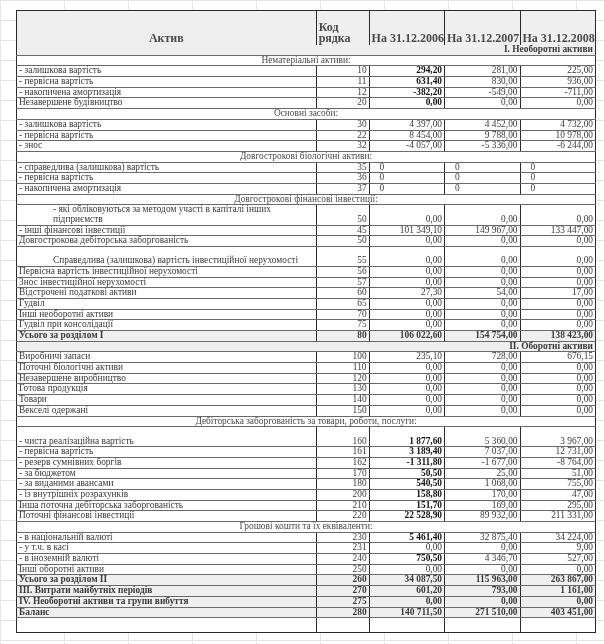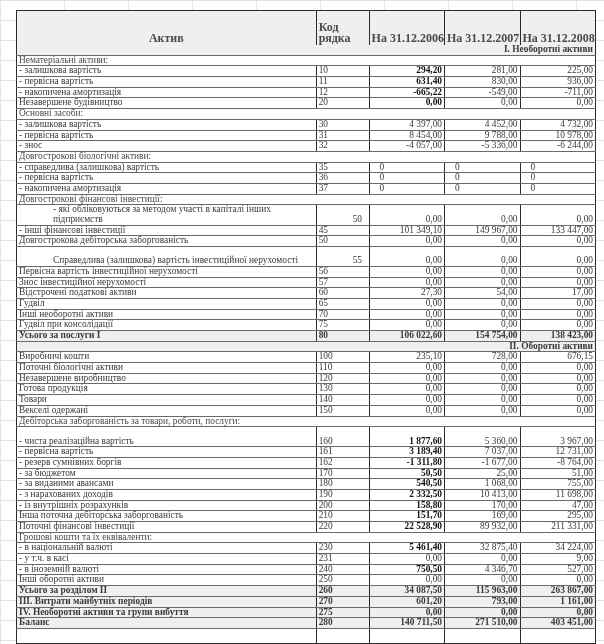--- a/index.html
+++ b/index.html
@@ -28,26 +28,26 @@
   thead th {
     background: #efefef; font-weight: bold; color: #4a4a4a;
     height: 33px; vertical-align: bottom; padding-bottom: 1px;
     border-left: 1px solid #2a2a2a; border-right: 1px solid #2a2a2a;
     font-size: 12px;
   }
   thead th.name { text-align: center; }
   thead th.code { text-align: left; white-space: normal; line-height: 11px; }
   thead th.v { text-align: center; }
   tbody td { height: 9.7px; border-bottom: 1px solid #6a6a6a; }
-  tbody td.code { text-align: left; border-left: 1px solid #2a2a2a; }
+  tbody td.code { text-align: right; border-left: 1px solid #2a2a2a; }
   tbody td.v { text-align: right; border-left: 1px solid #2a2a2a; }
   tbody td.v.zero { text-align: left; padding-left: 10px; }
   tbody td.bold-v { font-weight: bold; color: #111; margin-top: 19px; }
   tr.section td { background: #efefef; font-weight: bold; color: #3a3a3a; text-align: right; }
-  tr.group td { color: #4a4a4a; }
+  tr.group td { color: #4a4a4a; text-align: center; }
   tr.total td { background: #efefef; font-weight: bold; color: #3a3a3a; }
   tr.tall td { height: 19px; vertical-align: bottom; padding-left: 36px; }
   tr.tall td.name { white-space: normal; line-height: 9.6px; }
   tr.tall-pad td { height: 19px; vertical-align: bottom; }
   tr.blank td { height: 14px; border-bottom: none; }
 </style>
 </head>
 <body>
 
 <div class="sheet">
@@ -85,21 +85,21 @@
         <tr class="item">
           <td class="name">- первісна вартість</td>
           <td class="code">11</td>
           <td class="v bold-v">631,40</td>
           <td class="v">830,00</td>
           <td class="v">936,00</td>
         </tr>
         <tr class="item">
           <td class="name">- накопичена амортизація</td>
           <td class="code">12</td>
-          <td class="v bold-v">-665,22</td>
+          <td class="v bold-v">-382,20</td>
           <td class="v">-549,00</td>
           <td class="v">-711,00</td>
         </tr>
         <tr class="item">
           <td class="name">Незавершене будівництво</td>
           <td class="code">20</td>
           <td class="v bold-v">0,00</td>
           <td class="v">0,00</td>
           <td class="v">0,00</td>
         </tr>
@@ -108,21 +108,21 @@
         </tr>
         <tr class="item">
           <td class="name">- залишкова вартість</td>
           <td class="code">30</td>
           <td class="v">4 397,00</td>
           <td class="v">4 452,00</td>
           <td class="v">4 732,00</td>
         </tr>
         <tr class="item">
           <td class="name">- первісна вартість</td>
-          <td class="code">31</td>
+          <td class="code">22</td>
           <td class="v">8 454,00</td>
           <td class="v">9 788,00</td>
           <td class="v">10 978,00</td>
         </tr>
         <tr class="item">
           <td class="name">- знос</td>
           <td class="code">32</td>
           <td class="v">-4 057,00</td>
           <td class="v">-5 336,00</td>
           <td class="v">-6 244,00</td>
@@ -218,31 +218,31 @@
           <td class="v">0,00</td>
         </tr>
         <tr class="item">
           <td class="name">Гудвіл при консолідації</td>
           <td class="code">75</td>
           <td class="v">0,00</td>
           <td class="v">0,00</td>
           <td class="v">0,00</td>
         </tr>
         <tr class="total">
-          <td class="name">Усього за послуги I</td>
+          <td class="name">Усього за розділом I</td>
           <td class="code">80</td>
           <td class="v">106 022,60</td>
           <td class="v">154 754,00</td>
           <td class="v">138 423,00</td>
         </tr>
         <tr class="section">
           <td class="name" colspan="5">II. Оборотні активи</td>
         </tr>
         <tr class="item">
-          <td class="name">Виробничі кошти</td>
+          <td class="name">Виробничі запаси</td>
           <td class="code">100</td>
           <td class="v">235,10</td>
           <td class="v">728,00</td>
           <td class="v">676,15</td>
         </tr>
         <tr class="item">
           <td class="name">Поточні біологічні активи</td>
           <td class="code">110</td>
           <td class="v">0,00</td>
           <td class="v">0,00</td>
@@ -308,27 +308,20 @@
           <td class="v">51,00</td>
         </tr>
         <tr class="item">
           <td class="name">- за виданими авансами</td>
           <td class="code">180</td>
           <td class="v bold-v">540,50</td>
           <td class="v">1 068,00</td>
           <td class="v">755,00</td>
         </tr>
         <tr class="item">
-          <td class="name">- з нарахованих доходів</td>
-          <td class="code">190</td>
-          <td class="v bold-v">2 332,50</td>
-          <td class="v">10 413,00</td>
-          <td class="v">11 698,00</td>
-        </tr>
-        <tr class="item">
           <td class="name">- із внутрішніх розрахунків</td>
           <td class="code">200</td>
           <td class="v bold-v">158,80</td>
           <td class="v">170,00</td>
           <td class="v">47,00</td>
         </tr>
         <tr class="item">
           <td class="name">Інша поточна дебіторська заборгованість</td>
           <td class="code">210</td>
           <td class="v bold-v">151,70</td>

